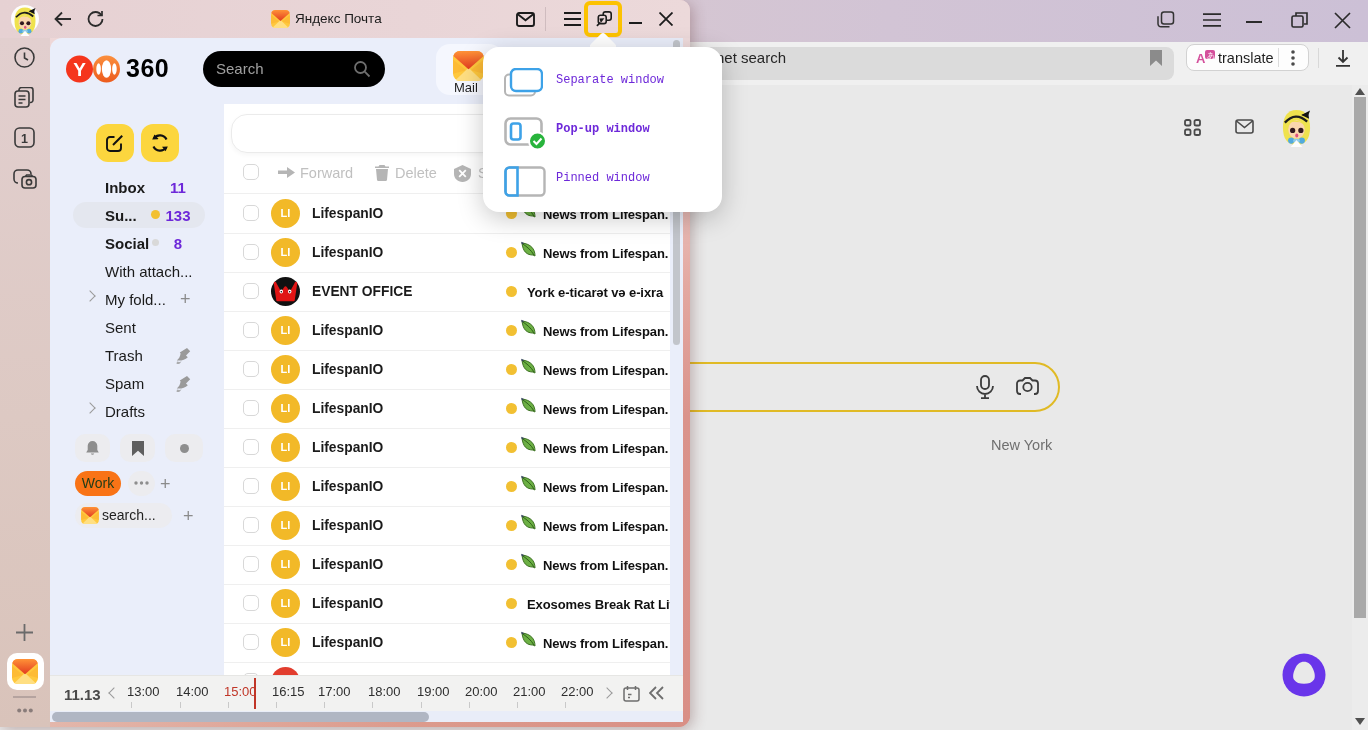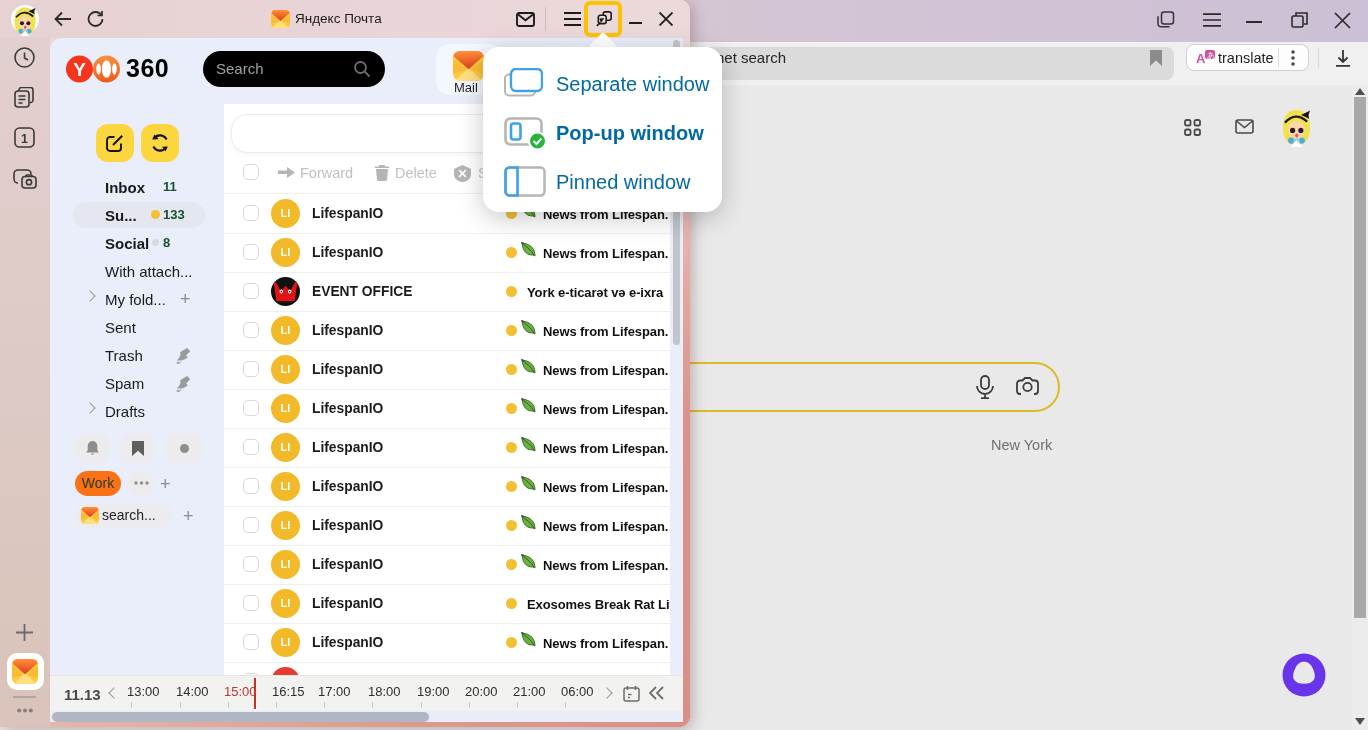--- a/index.html
+++ b/index.html
@@ -52,21 +52,21 @@
   #m-search span { position:absolute; left:13px; top:9px; font-size:15px; color:#a0a0a0; }
   #mail-tab { left:386px; top:6px; width:67px; height:51px; background:#f5f7fe; border-radius:14px; }
   #mail-tab-label { left:404px; top:42px; font-size:13px; color:#1f1f1f; }
   #logo360 { left:76px; top:16px; font-size:25px; font-weight:bold; color:#000; letter-spacing:.5px; }
 
   
   #compose-btn, #refresh-btn { width:38px; height:38px; background:#fcd63e; border-radius:12px; top:86px; }
   #compose-btn { left:46px; }
   #refresh-btn { left:91px; }
   .folder { position:absolute; left:55px; font-size:15px; color:#1a1a1a; }
-  .fcount { position:absolute; font-size:13px; color:#14532d; text-align:left; width:30px; left:113px; }
+  .fcount { position:absolute; font-size:15px; color:#6d28d9; text-align:center; width:30px; left:113px; }
   #sel-pill { left:23px; top:164px; width:132px; height:26px; background:#e4e7ef; border-radius:13px; }
   .chev { position:absolute; left:36px; width:8px; height:8px; border-right:1.8px solid #9a9a9a; border-bottom:1.8px solid #9a9a9a; transform:rotate(-45deg); }
   .plus-sm { position:absolute; font-size:18px; color:#8b8b8b; font-weight:normal; }
 
   .icpill { position:absolute; width:35px; height:28px; background:#ececef; border-radius:10px; top:396px; }
   #tag-work { left:25px; top:433px; width:46px; height:25px; background:#f97316; border-radius:13px; font-size:14px; color:#1f3b17; text-align:center; line-height:25px; }
   #tag-dots { left:78px; top:433px; width:27px; height:25px; background:#ececef; border-radius:13px; }
   #tag-ex { left:25px; top:465px; width:97px; height:25px; background:#ececf0; border-radius:13px; }
   #tag-ex span { position:absolute; left:27px; top:4px; font-size:14px; color:#1f1f1f; }
 
@@ -95,21 +95,21 @@
   #hthumb { left:2px; top:1px; width:377px; height:10px; background:#b0b6c3; border-radius:5px; }
   .tlabel { position:absolute; top:8px; font-size:13px; color:#2e2e2e; }
   .tick { position:absolute; top:26px; width:1px; height:6px; background:#c9c9c9; }
   #tl-date { position:absolute; left:14px; top:10px; font-size:15px; font-weight:bold; color:#4a4a4a; }
   #redline { position:absolute; left:204px; top:2px; width:1.5px; height:31px; background:#c03527; }
 
   
   #dropdown { z-index:20; left:483px; top:47px; width:239px; height:165px; background:#fff; border-radius:16px;
     box-shadow:0 6px 26px rgba(0,0,0,.22); }
   #caret { z-index:19; left:593px; top:36px; width:20px; height:20px; background:#fff; transform:rotate(45deg); border-radius:3px; }
-  .dd-item { position:absolute; left:73px; font-size:20px; color:#0369a1; }
+  .dd-item { position:absolute; left:73px; font-size:12px; color:#6d28d9;font-family:Liberation Mono, monospace; }
 
   .b { font-weight:bold; }
 </style>
 </head>
 <body>
 <div id="screen">
   <svg class="abs" style="left:0;top:0" width="0" height="0">
     <defs>
       <g id="alice">
         <path d="M16 2 C26 2 30 10 30 20 C30 32 25 38 16 38 C7 38 2 32 2 20 C2 10 6 2 16 2z" fill="#efe24e"></path>
@@ -431,21 +431,21 @@
         <div class="abs chev" style="left:60px;top:13px;transform:rotate(135deg);border-color:#9a9a9a"></div>
         <span class="tlabel" style="left:77px">13:00</span>
         <span class="tlabel" style="left:126px">14:00</span>
         <span class="tlabel" style="left:174px;color:#c03527">15:00</span>
         <span class="tlabel" style="left:222px">16:15</span>
         <span class="tlabel" style="left:268px">17:00</span>
         <span class="tlabel" style="left:318px">18:00</span>
         <span class="tlabel" style="left:367px">19:00</span>
         <span class="tlabel" style="left:415px">20:00</span>
         <span class="tlabel" style="left:463px">21:00</span>
-        <span class="tlabel" style="left:511px">06:00</span>
+        <span class="tlabel" style="left:511px">22:00</span>
         <div class="tick" style="left:81px"></div>
         <div class="tick" style="left:130px"></div>
         <div class="tick" style="left:178px"></div>
         <div class="tick" style="left:226px"></div>
         <div class="tick" style="left:274px"></div>
         <div class="tick" style="left:322px"></div>
         <div class="tick" style="left:371px"></div>
         <div class="tick" style="left:419px"></div>
         <div class="tick" style="left:467px"></div>
         <div class="tick" style="left:515px"></div>

